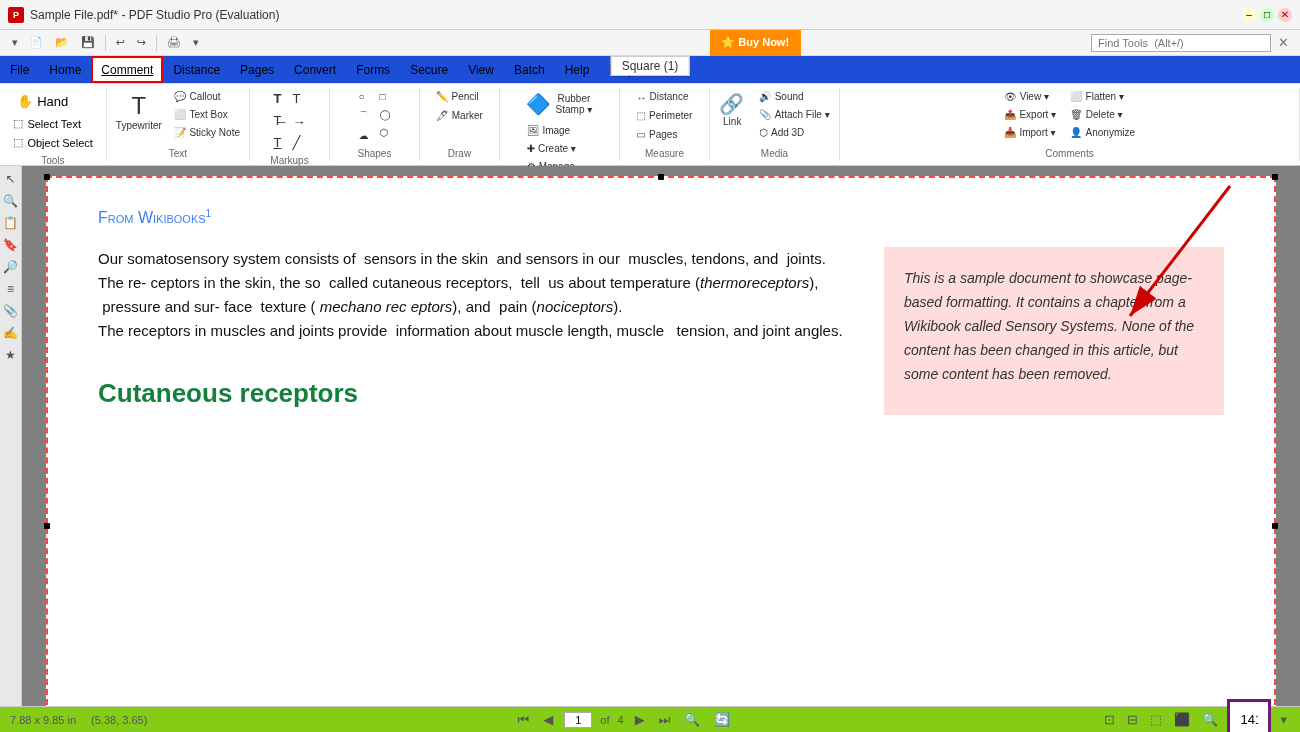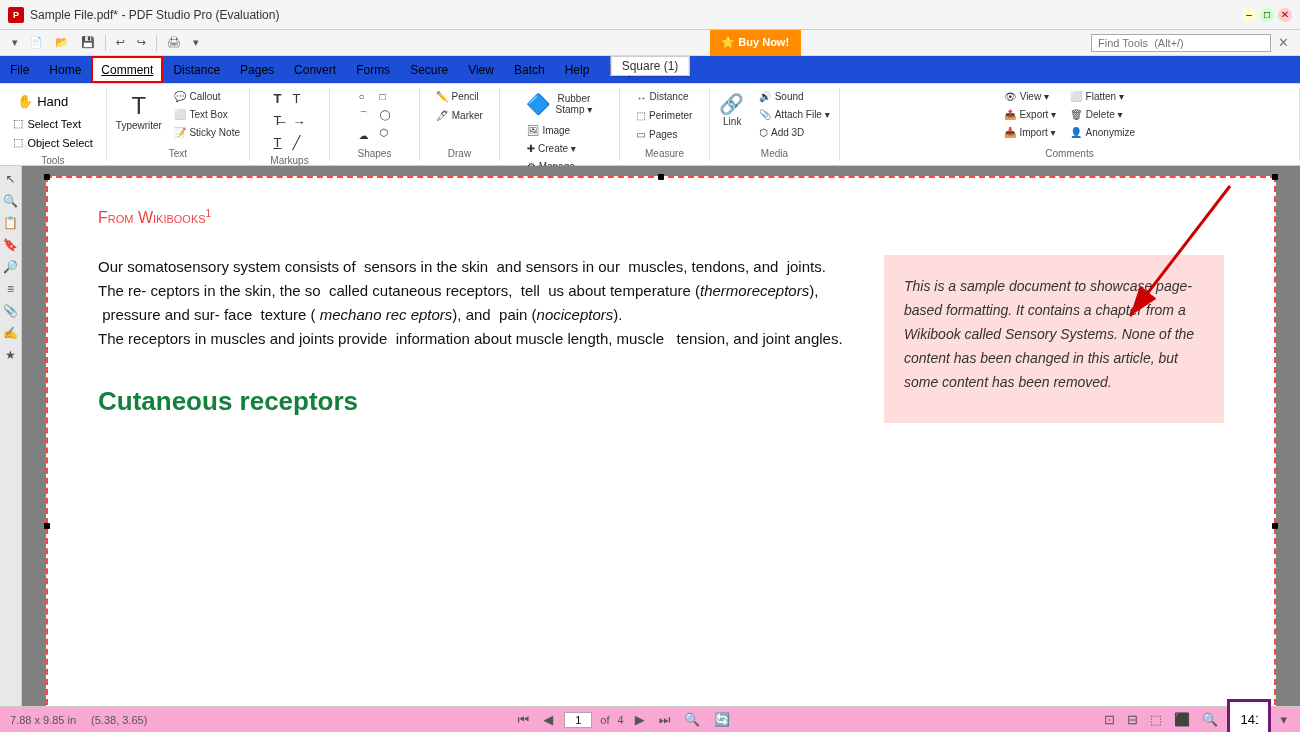--- a/index.html
+++ b/index.html
@@ -186,22 +186,22 @@
       margin-bottom: 20px;
       line-height: 1.2;
     }
     .pdf-title .highlighted {
       border: 2px solid #555;
       padding: 2px 8px;
     }
     .pdf-subtitle {
       font-size: 16px;
       font-variant: small-caps;
-      color: #ef4444;
-      margin-bottom: 28px;
+      color: #3b82f6;
+      margin-bottom: 20px;
     }
     .pdf-subtitle sup { font-size: 10px; vertical-align: super; }
     .pdf-body { font-size: 15px; line-height: 1.6; color: #111; display: flex; gap: 30px; }
     .pdf-body-left { flex: 1; }
     .pdf-sidebar-box {
       width: 340px;
       background: #fdd;
       padding: 20px;
       font-style: italic;
       font-size: 14px;
@@ -218,21 +218,21 @@
       pointer-events: none;
     }
 
     
     #status-bar {
       position: absolute;
       bottom: 0;
       left: 0;
       right: 0;
       height: 26px;
-      background: #f9a8d4;
+      background: #84cc16;
       border-top: 1px solid #ccc;
       display: flex;
       align-items: center;
       padding: 0 10px;
       font-size: 11px;
       color: #555;
       justify-content: space-between;
     }
     .status-left { display: flex; gap: 15px; }
     .status-center { display: flex; align-items: center; gap: 8px; }

